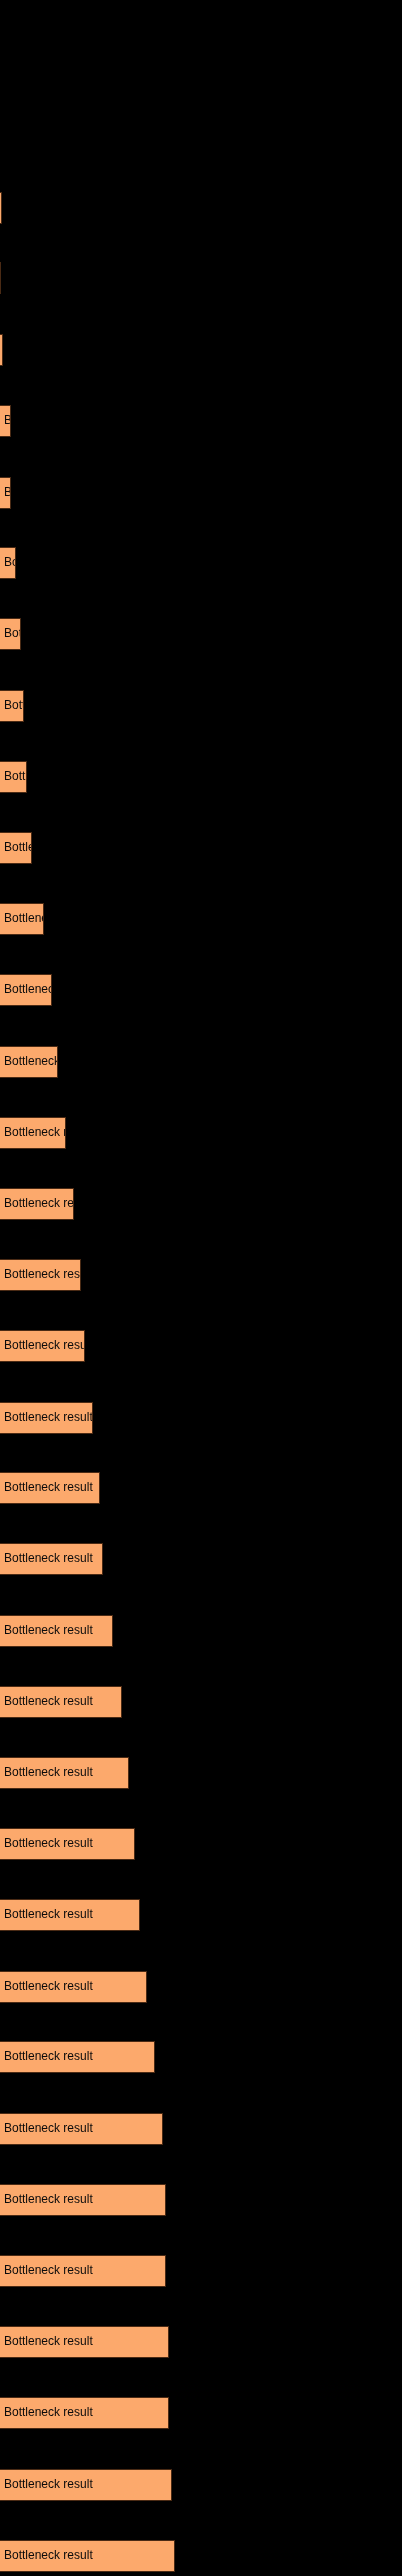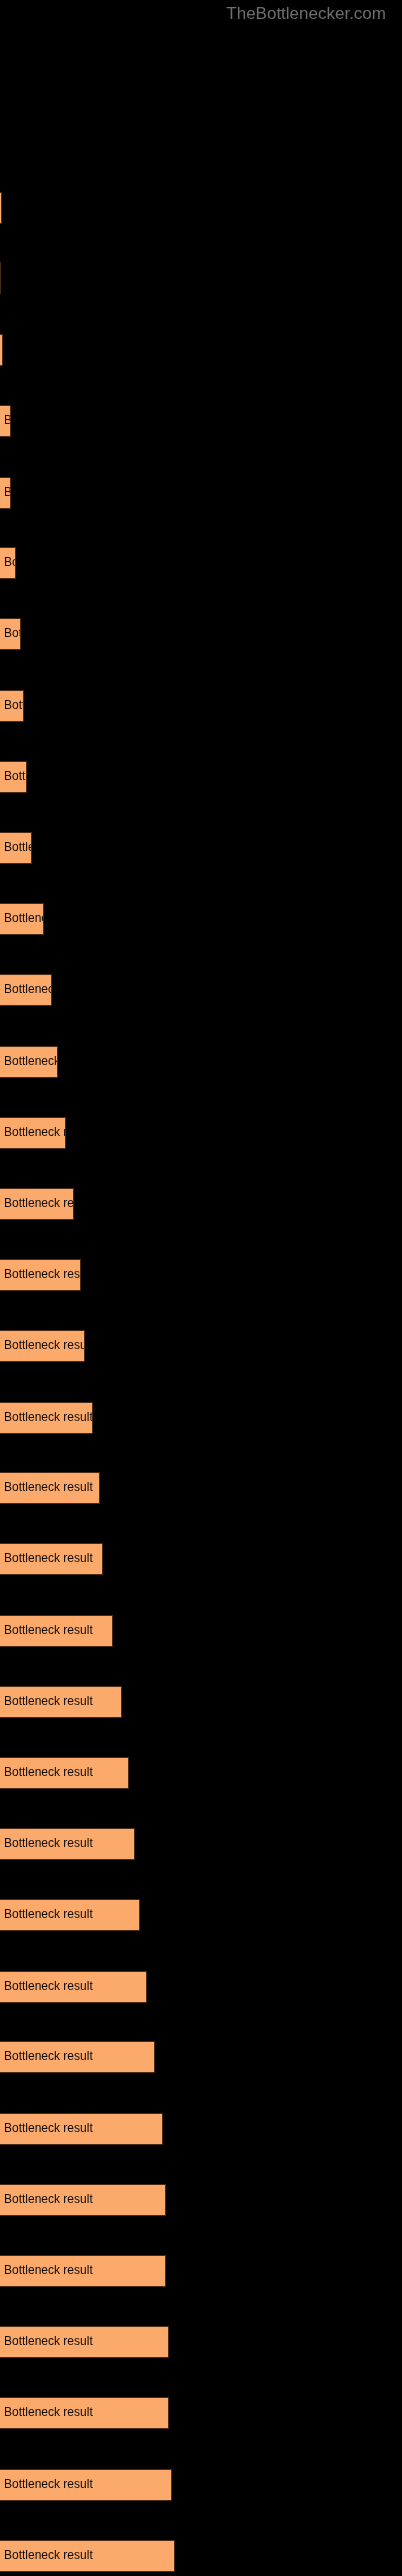--- a/index.html
+++ b/index.html
@@ -71,21 +71,20 @@
     font-family: "Liberation Sans", sans-serif;
     white-space: nowrap;
     pointer-events: none;
   }
 </style>
 </head>
 <body>
 
 <div id="page">
 
-  <div class="site-title">TheBottlenecker.com</div>
 
   <div class="plot" id="plot">
       <div class="bar-row" style="top: 192px;">
         <div class="bar" style="width: 2.4px;"></div>
       </div>
       <div class="bar-row" style="top: 262px;">
         <div class="bar" style="width: 0.8px;"></div>
       </div>
       <div class="bar-row" style="top: 334px;">
         <div class="bar" style="width: 3.2px;"></div>

